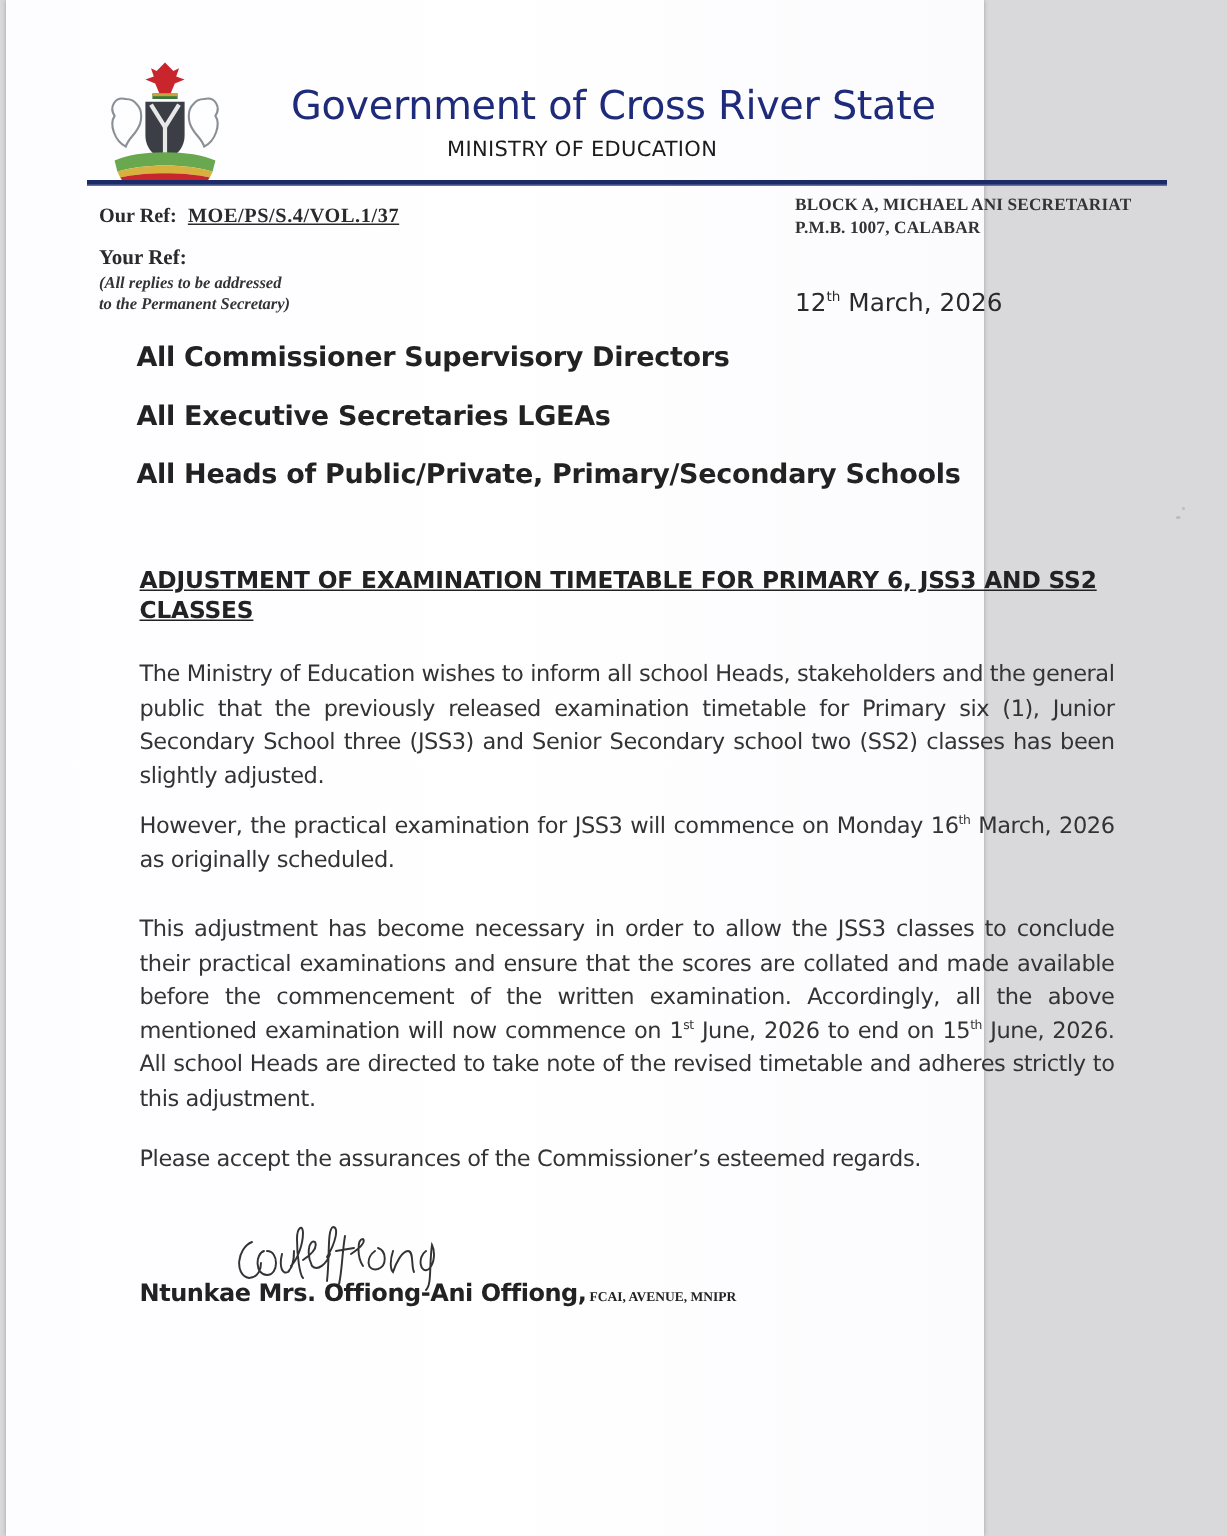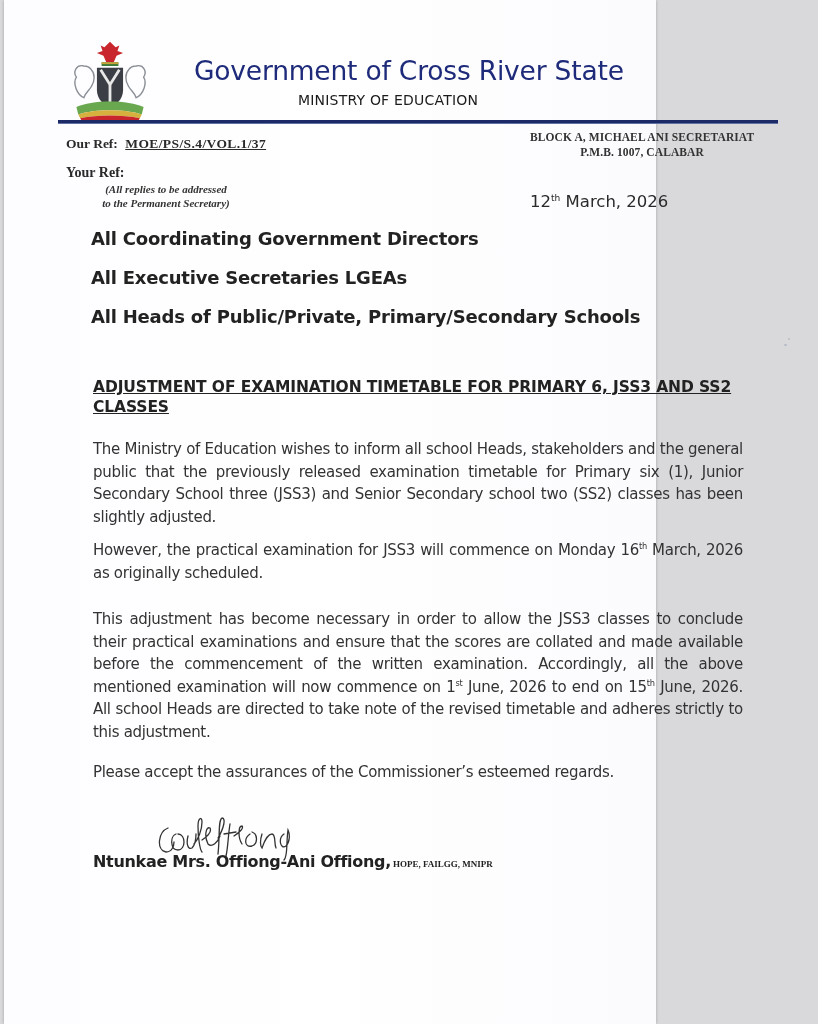--- a/index.html
+++ b/index.html
@@ -21,21 +21,21 @@
     letter-spacing: -0.2px; white-space: nowrap;
   }
   .ministry {
     position: absolute; left: 294px; top: 92px;
     font-size: 14px; color: #1b1b1b; letter-spacing: 0.2px; white-space: nowrap;
   }
   .rule {
     position: absolute; left: 54px; top: 120px; width: 720px; height: 3px;
     background: #1c2a68; border-bottom: 1px solid #6070a0;
   }
-  .serif { font-family: "Liberation Serif", "DejaVu Serif", serif; text-align: center; }
+  .serif { font-family: "Liberation Serif", "DejaVu Serif", serif; }
   .our-ref {
     position: absolute; left: 62px; top: 136px; font-size: 13.5px; font-weight: bold;
     color: #2a2a2a; white-space: nowrap;
   }
   .our-ref .val { text-decoration: underline; margin-left: 4px; letter-spacing: 0.4px; }
   .your-ref {
     position: absolute; left: 62px; top: 165px; font-size: 14px; font-weight: bold; color: #2a2a2a;
   }
   .reply-note {
     position: absolute; left: 62px; top: 182px; font-size: 11px; font-style: italic; font-weight: bold;
@@ -117,37 +117,37 @@
   </div>
 
   <div class="address serif">
     <div>BLOCK A, MICHAEL ANI SECRETARIAT</div>
     <div>P.M.B. 1007, CALABAR</div>
   </div>
 
   <div class="date"><span>12</span><sup>th</sup><span> March, 2026</span></div>
 
   <div class="recipients">
-    <div>All Coordinating Government Directors</div>
+    <div>All Commissioner Supervisory Directors</div>
     <div>All Executive Secretaries LGEAs</div>
     <div>All Heads of Public/Private, Primary/Secondary Schools</div>
   </div>
 
   <div class="subject">ADJUSTMENT OF EXAMINATION TIMETABLE FOR PRIMARY 6, JSS3 AND SS2 CLASSES</div>
 
   <div class="para p1">The Ministry of Education wishes to inform all school Heads, stakeholders and the general public that the previously released examination timetable for Primary six (1), Junior Secondary School three (JSS3) and Senior Secondary school two (SS2) classes has been slightly adjusted.</div>
 
   <div class="para p2"><span>However, the practical examination for JSS3 will commence on Monday 16</span><sup>th</sup><span> March, 2026 as originally scheduled.</span></div>
 
   <div class="para p3"><span>This adjustment has become necessary in order to allow the JSS3 classes to conclude their practical examinations and ensure that the scores are collated and made available before the commencement of the written examination. Accordingly, all the above mentioned examination will now commence on 1</span><sup>st</sup><span> June, 2026 to end on 15</span><sup>th</sup><span> June, 2026.  All school Heads are directed to take note of the revised timetable and adheres strictly to this adjustment.</span></div>
 
   <div class="para p4">Please accept the assurances of the Commissioner’s esteemed regards.</div>
 
   <svg class="signature" viewBox="0 0 190 52">
     <path d="M14 18 C4 22 2 40 12 42 C18 42 20 36 20 32 M22 24 C16 26 16 40 24 40 C32 40 32 24 24 24 M34 26 C32 34 34 40 38 38 C42 34 42 28 42 24 M40 34 C44 30 48 20 48 12 C48 6 44 8 44 16 C44 28 46 40 48 42 M48 30 C54 26 58 22 56 18 C52 16 50 26 54 34 C58 38 64 32 66 26 M64 28 C70 18 72 8 68 8 C64 10 66 26 64 44 M70 24 L82 22 M76 14 C74 26 74 38 72 46 M80 26 C86 22 90 18 88 16 C84 16 84 28 88 34 M96 24 C90 28 90 38 98 36 C104 34 104 24 98 22 M108 24 C106 30 106 36 108 38 C110 32 114 24 118 24 C122 24 120 34 122 38 M130 24 C124 28 126 40 132 36 C136 32 136 24 134 20 C132 34 134 46 130 50" fill="none" stroke="#333" stroke-width="1.3" stroke-linecap="round"></path>
   </svg>
 
-  <div class="signer"><span>Ntunkae Mrs. Offiong-Ani Offiong,</span><span class="quals serif">HOPE, FAILGG, MNIPR</span></div>
+  <div class="signer"><span>Ntunkae Mrs. Offiong-Ani Offiong,</span><span class="quals serif">FCAI, AVENUE, MNIPR</span></div>
 
 
   <div class="speck" style="left:780px; top:344px;"></div>
   <div class="speck" style="left:784px; top:338px; width:2px;"></div>
 </div>
 
 </body></html>

